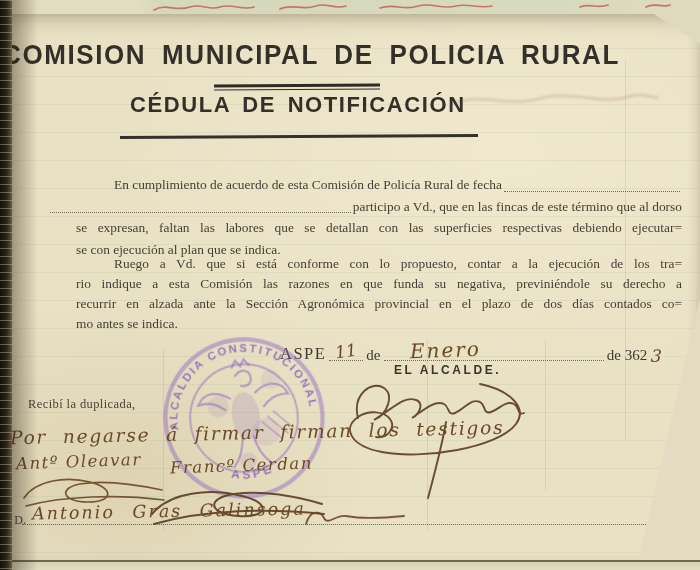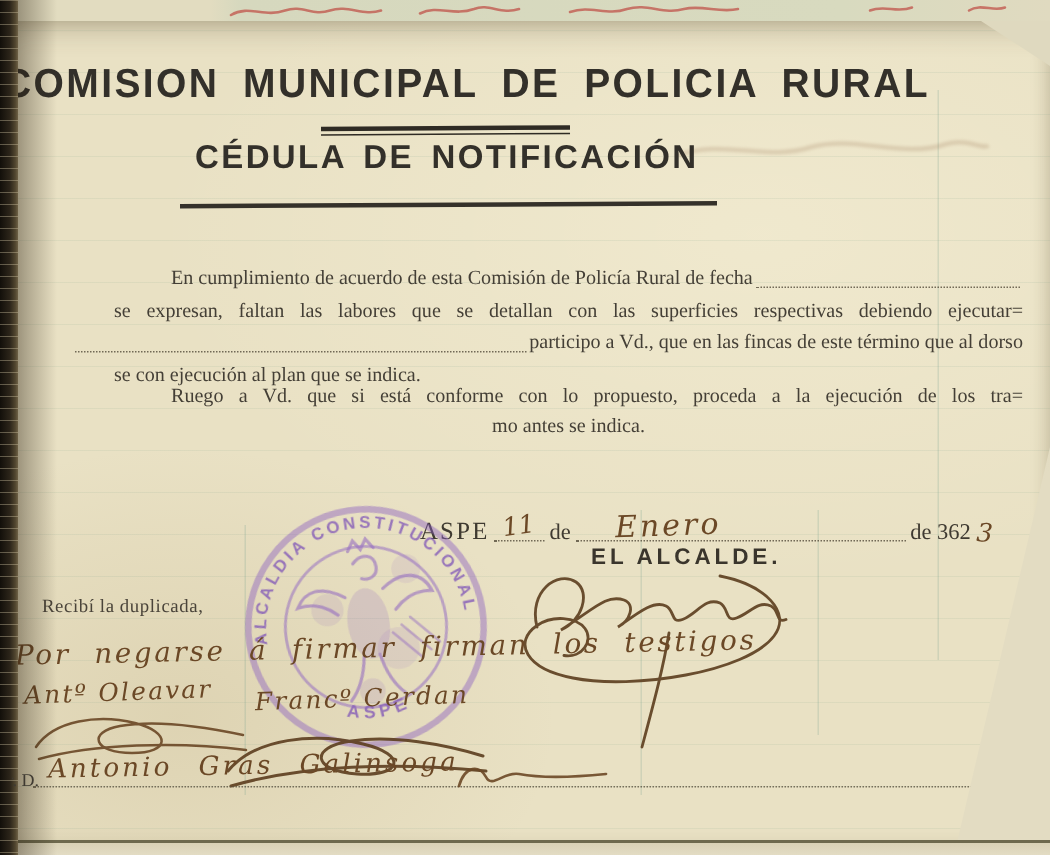--- a/index.html
+++ b/index.html
@@ -52,42 +52,42 @@
     font-family:"Liberation Sans",sans-serif;font-weight:700;font-size:22px;
     letter-spacing:1.6px;word-spacing:4px;color:#33302a;}
   .subtitle-rule{position:absolute;left:112px;top:121px;width:358px;height:3px;
     background:#35312a;transform:rotate(-.3deg);}
 
   
   .para{position:absolute;left:52px;width:606px;font-size:13.4px;color:#443f36;margin-left:16px;}
   .p1{top:160px;}
   .p1 .row{height:21.5px;line-height:21.5px;}
   .p2{top:240px;}
-  .p2 .row{height:20px;line-height:20px;text-align:center;}
+  .p2 .row{height:20px;line-height:20px;}
   .jline{text-align:justify;text-align-last:justify;}
   .flexline{display:flex;}
   .flexline .txt{white-space:nowrap;}
   .leader{flex:1;border-bottom:1.4px dotted rgba(92,84,66,.85);margin:0 2px 4px 2px;align-self:flex-end;}
   .hang-left{margin-left:-28px;width:634px;}
   .indent{padding-left:38px;}
 
   
   .dateline{position:absolute;left:272px;top:330px;width:382px;display:flex;align-items:flex-end;
     font-size:15px;color:#3f3a31;}
   .place{font-size:16.5px;letter-spacing:1.5px;}
   .dotted-slot{border-bottom:1.4px dotted rgba(92,84,66,.85);margin:0 3px 3px 3px;position:relative;}
   .slot-day{width:34px;}
   .slot-month{flex:1;}
   .hand{font-style:italic;color:#6b4826;font-family:"DejaVu Serif",serif;}
   .hand-day{position:absolute;left:6px;bottom:-1px;font-size:17px;transform:rotate(-8deg);}
   .hand-month{position:absolute;left:26px;bottom:-2px;font-size:20px;letter-spacing:2px;transform:rotate(-2deg);}
   .hand-year{font-size:17px;margin:0 0 -2px 4px;transform:rotate(4deg);}
 
   .role{position:absolute;left:386px;top:349px;font-family:"Liberation Sans",sans-serif;
-    font-weight:700;font-size:15px;letter-spacing:2.6px;color:#3a352c;}
+    font-weight:700;font-size:12px;letter-spacing:2.6px;color:#3a352c;}
 
   
   .recibi{position:absolute;left:20px;top:383px;font-size:12.5px;color:#4a443a;letter-spacing:.4px;}
   .hw{position:absolute;font-family:"DejaVu Serif",serif;font-style:italic;color:#6b4826;white-space:nowrap;}
   .refusal{left:2px;top:408px;font-size:18.5px;letter-spacing:1.8px;word-spacing:8px;transform:rotate(-1.2deg);}
   .witness1{left:8px;top:438px;font-size:16.5px;letter-spacing:1.5px;transform:rotate(-2deg);}
   .witness2{left:162px;top:442px;font-size:16.5px;letter-spacing:1.5px;transform:rotate(-2deg);}
   .addr-name{left:24px;top:487px;font-size:17.5px;letter-spacing:2px;word-spacing:10px;transform:rotate(-1deg);z-index:3;}
   .addr-prefix{position:absolute;left:-3px;top:499px;font-size:12px;color:#3f3a32;z-index:7;}
   .addr-dotline{position:absolute;left:14px;top:510px;width:626px;border-bottom:1.6px dotted rgba(92,84,66,.8);}
@@ -128,30 +128,32 @@
     <div class="doc-title">COMISION MUNICIPAL DE POLICIA RURAL</div>
     <div class="title-rule"></div>
     <div class="doc-subtitle">CÉDULA DE NOTIFICACIÓN</div>
     <div class="subtitle-rule"></div>
 
     <div class="para p1">
       <div class="row flexline indent">
         <span class="txt">En cumplimiento de acuerdo de esta Comisión de Policía Rural de fecha</span>
         <span class="leader"></span>
       </div>
-      <div class="row jline">se expresan, faltan las labores que se detallan con las superficies respectivas debiendo ejecutar=</div>
       <div class="row flexline hang-left">
         <span class="leader"></span>
         <span class="txt">participo a Vd., que en las fincas de este término  que al dorso</span>
       </div>
+      <div class="row jline">se expresan, faltan las labores que se detallan con las superficies respectivas debiendo ejecutar=</div>
       <div class="row">se con ejecución al plan que se indica.</div>
     </div>
 
     <div class="para p2">
-      <div class="row jline indent">Ruego a Vd. que si está conforme con lo propuesto, proceda a la  ejecución de los tra=</div>
+      <div class="row jline indent">Ruego a Vd. que si está conforme con lo propuesto, contar a la  ejecución de los tra=</div>
+      <div class="row jline">rio indique a esta Comisión las razones en que  funda su negativa, previniéndole su derecho  a</div>
+      <div class="row jline">recurrir en alzada ante la Sección  Agronómica provincial en el plazo  de dos días contados  co=</div>
       <div class="row">mo antes se indica.</div>
     </div>
 
     <div class="dateline">
       <span class="place">ASPE</span>
       <span class="dotted-slot slot-day">
         <span class="hand hand-day">11</span>
       </span>
       <span>de</span>
       <span class="dotted-slot slot-month">

